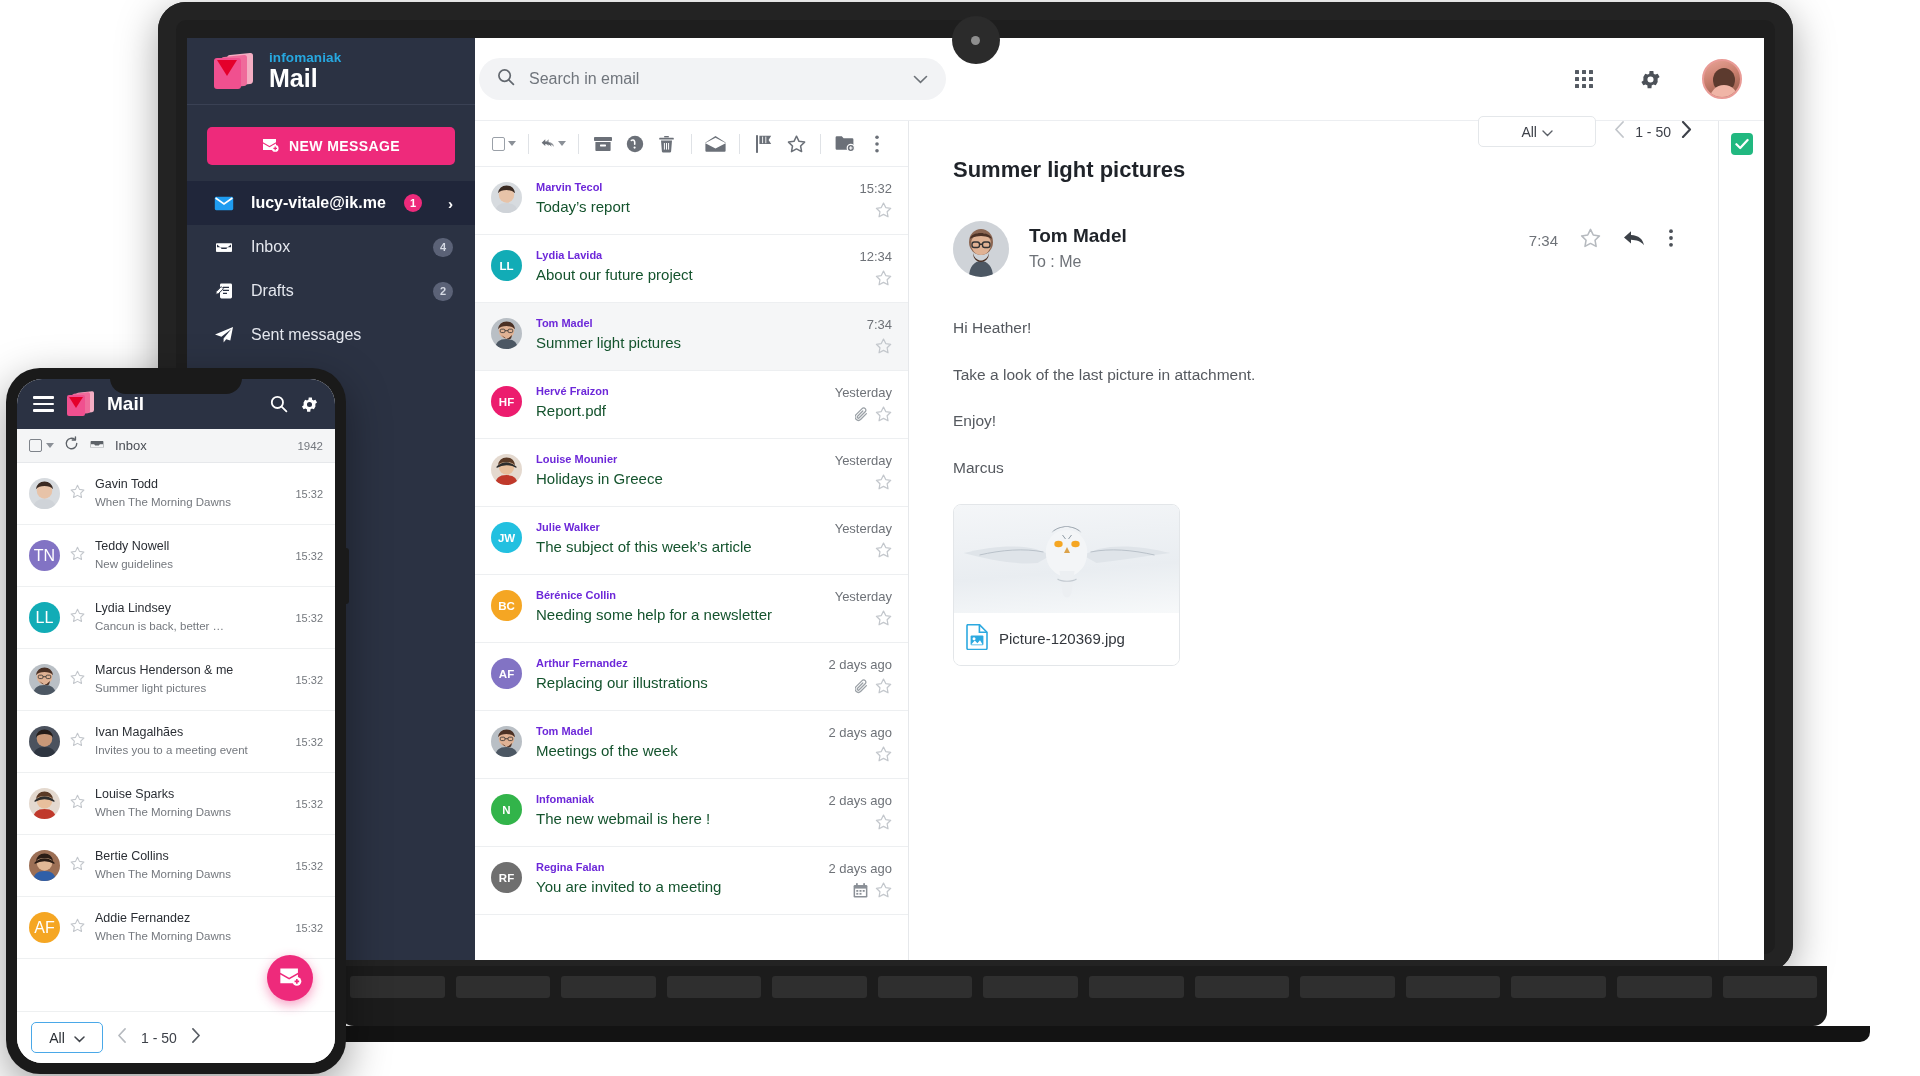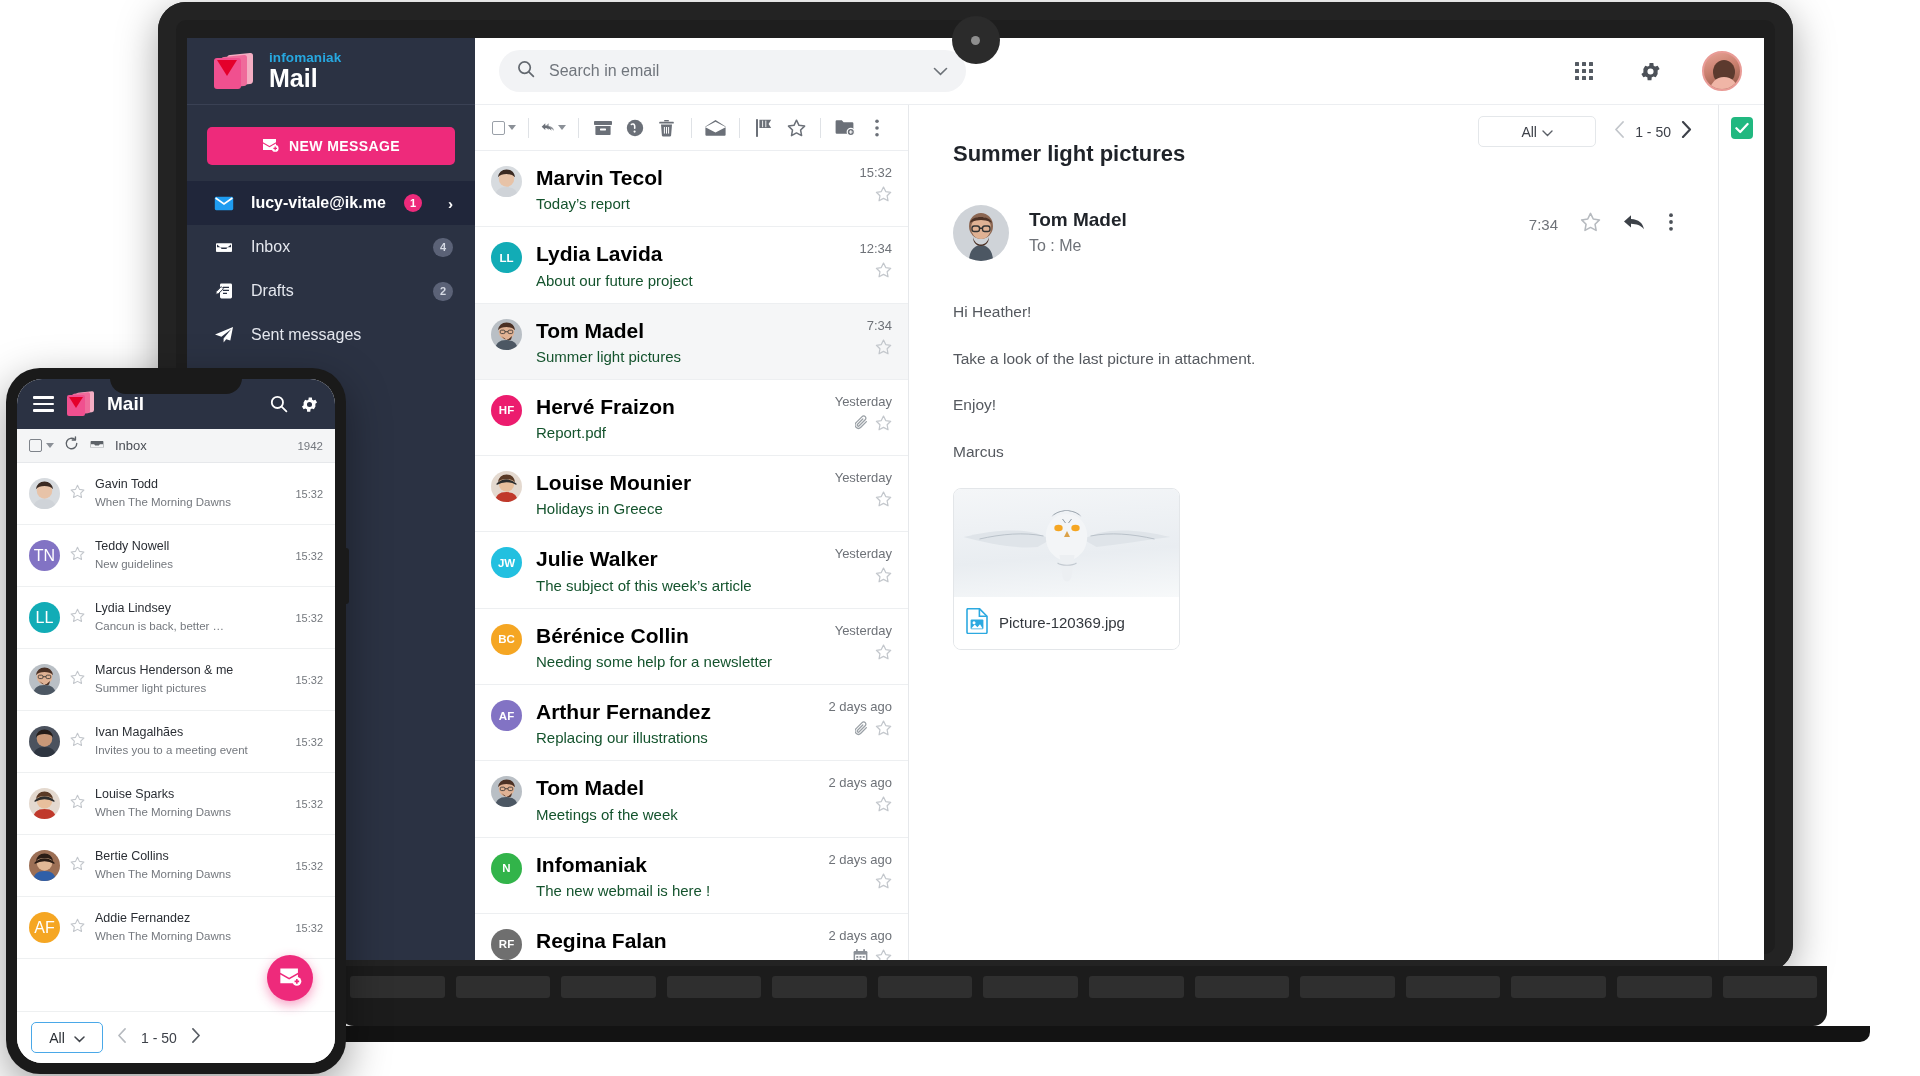--- a/index.html
+++ b/index.html
@@ -94,22 +94,22 @@
   .nav-item.active { background: #20263a; color: #fff; font-weight: 700; }
   .badge-pink { background:#ee2a7b; color:#fff; font-size:11px; font-weight:700; min-width:18px; height:18px;
     border-radius:9px; display:flex; align-items:center; justify-content:center; padding:0 5px;}
   .badge-grey { background:#5b6277; color:#d6dae4; font-size:11px; font-weight:600; min-width:20px; height:19px;
     border-radius:10px; display:flex; align-items:center; justify-content:center; padding:0 6px;}
   .chev { margin-left: 10px; font-size: 15px; color:#fff; }
 
   
   .main { flex: 1; display: flex; flex-direction: column; background:#fff; min-width:0;}
   .topbar {
-    height: 67px; display: flex; align-items: center;
-    padding: 0 22px 0 24px; border-bottom: 1px solid #eceef1; gap: 26px;
+    height: 83px; display: flex; align-items: center;
+    padding: 0 22px 0 4px; border-bottom: 1px solid #eceef1; gap: 26px;
   }
   .search-box {
     width: 467px; height: 42px; background: #f2f3f5; border-radius: 22px;
     display: flex; align-items: center; padding: 0 18px; gap: 14px; cursor: text;
   }
   .search-box .ph { flex: 1; color: #70757c; font-size: 16px; }
   .topbar-spacer { flex: 1; }
   .tb-icon { width: 40px; height: 40px; display:flex; align-items:center; justify-content:center; cursor:pointer; color:#5a5f66;}
   .grid-icon { display:grid; grid-template-columns: repeat(3,4px); grid-template-rows: repeat(3,4px); gap:3px;}
   .grid-icon i { background:#555b63; width:4px; height:4px; display:block; border-radius:.5px;}
@@ -134,21 +134,21 @@
 
   .mail-list { flex:1; overflow:hidden; }
   .mail-row {
     display:flex; align-items:flex-start; gap: 14px; padding: 13px 16px 12px 16px;
     border-bottom: 1px solid #edeff1; cursor:pointer; min-height:58px;
   }
   .mail-row.selected { background: #f5f6f7; }
   .mail-av { width: 31px; height:31px; border-radius:50%; flex:0 0 31px; display:flex; align-items:center;
     justify-content:center; color:#fff; font-size:11.5px; font-weight:700; overflow:hidden; position:relative; margin-top:2px;}
   .mail-mid { flex:1; min-width:0;}
-  .mail-from { font-size:21px; font-weight:700; color:#000000; line-height:1.3; white-space:nowrap; overflow:hidden; text-overflow:ellipsis;}
+  .mail-from { font-size:11px; font-weight:700; color:#6d28d9; line-height:1.3; white-space:nowrap; overflow:hidden; text-overflow:ellipsis;}
   .mail-sub { font-size:15px; color:#14532d; line-height:1.4; margin-top:2px; white-space:nowrap; overflow:hidden; text-overflow:ellipsis;}
   .mail-right { flex:0 0 auto; text-align:right; display:flex; flex-direction:column; align-items:flex-end; gap:6px; padding-top:1px;}
   .mail-time { font-size:13px; color:#6e7278; white-space:nowrap;}
   .mail-icons { display:flex; align-items:center; gap:7px; color:#b6babf;}
 
   
   .detail-pane { flex:1; min-width:0; padding: 36px 44px 0 44px; overflow:hidden;}
   .detail-subject { font-size: 22px; font-weight: 700; color:#1f2329; margin-bottom: 38px;}
   .detail-head { display:flex; align-items:flex-start; gap: 20px; margin-bottom: 40px;}
   .detail-av { width:56px; height:56px; border-radius:50%; flex:0 0 56px; overflow:hidden; position:relative;}

